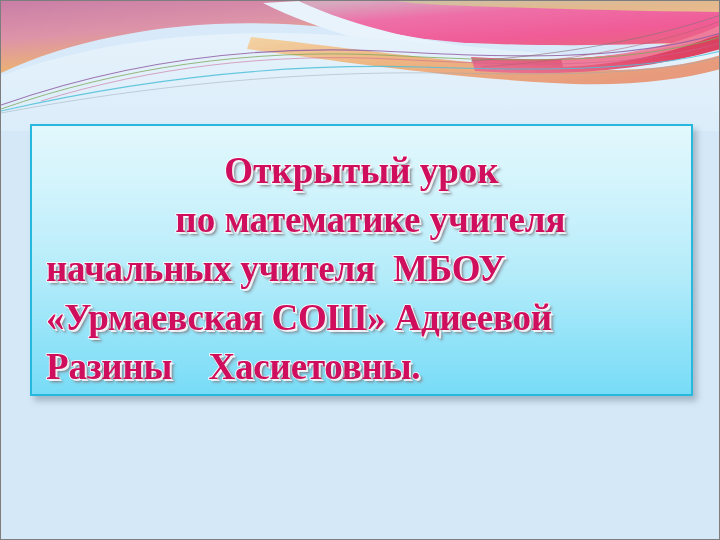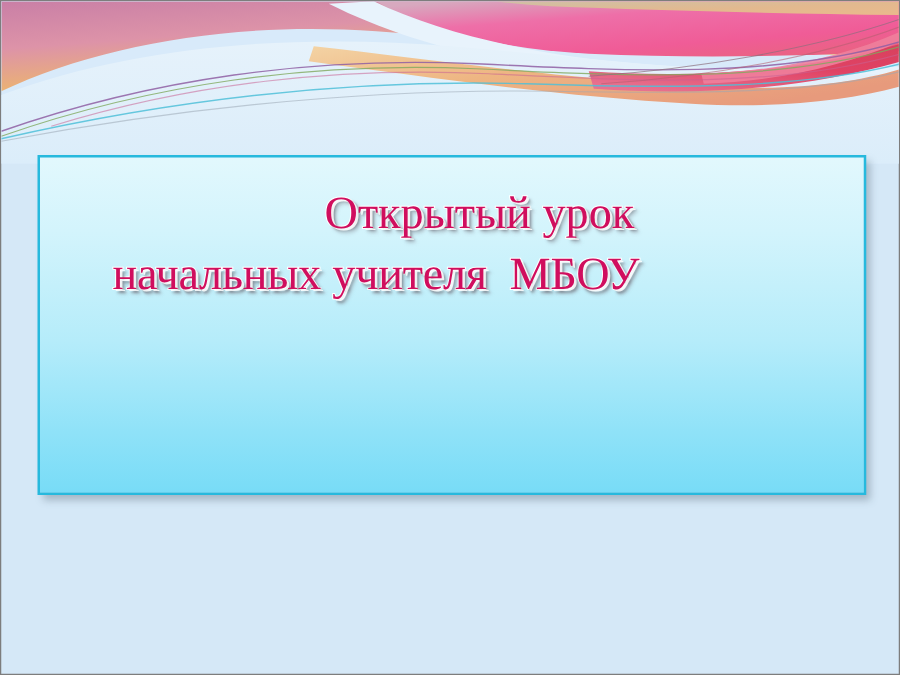--- a/index.html
+++ b/index.html
@@ -38,32 +38,31 @@
     border: 2px solid #27b9dd;
     background: linear-gradient(to bottom, #e2f8fd 0%, #d3f4fc 22%, #b5ecfa 55%, #8fe2f8 82%, #78dcf7 100%);
     box-shadow: 4px 5px 6px rgba(90, 110, 125, 0.40);
     padding: 14px 10px 0 10px;
     overflow: hidden;
   }
 
   .tline {
     display: block;
     color: #d00e5e;
-    font-weight: normal;
+    font-weight: bold;
     font-size: 37px;
     line-height: 49px;
     white-space: pre;
     letter-spacing: 0px;
     -webkit-text-stroke: 1.6px #ffffff;
     paint-order: stroke fill;
     text-shadow:
        2px 2px 0px rgba(255,255,255,0.85),
        3px 3px 2px rgba(120,125,135,0.75),
        4px 4px 3px rgba(140,145,155,0.45);
-    margin-left: 44px;
   }
   .tline-c { text-align: center; }
   .tline-l { text-align: left; padding-left: 4px; }
 
   #line-1 { margin-top: 6px; }
   #line-2 { padding-left: 18px; text-align: center; }
   #line-3 { letter-spacing: -0.2px; }
   #line-4 { letter-spacing: -0.2px; }
   #line-5 { letter-spacing: -0.2px; }
 </style>
@@ -131,16 +130,19 @@
     <path d="M0,108 C120,66 250,48 380,54 C500,60 620,66 720,36" fill="none" stroke="#7fa95e" stroke-width="1.0" opacity="0.80"></path>
     <path d="M40,100 C150,66 270,52 390,58 C510,64 620,70 720,42" fill="none" stroke="#c96394" stroke-width="1.0" opacity="0.55"></path>
     <path d="M0,110 C140,78 280,62 420,66 C540,70 640,70 720,50" fill="none" stroke="#4fc0d8" stroke-width="1.1" opacity="0.85"></path>
     <path d="M0,112 C150,84 300,70 440,72 C560,74 650,74 720,56" fill="none" stroke="#9aa7b5" stroke-width="0.9" opacity="0.55"></path>
     <path d="M470,60 C560,54 650,38 720,14" fill="none" stroke="#8b6f7d" stroke-width="0.9" opacity="0.7"></path>
     <path d="M480,66 C570,60 656,44 720,20" fill="none" stroke="#b55f72" stroke-width="0.9" opacity="0.6"></path>
   </svg>
 
   <div id="title-box">
     <span class="tline tline-c" id="line-1">Открытый урок</span>
+    <span class="tline tline-c" id="line-2">по математике учителя</span>
     <span class="tline tline-l" id="line-3">начальных учителя  МБОУ</span>
+    <span class="tline tline-l" id="line-4">«Урмаевская СОШ» Адиеевой</span>
+    <span class="tline tline-l" id="line-5">Разины    Хасиетовны.</span>
   </div>
 
 </div>
 
 </body></html>

